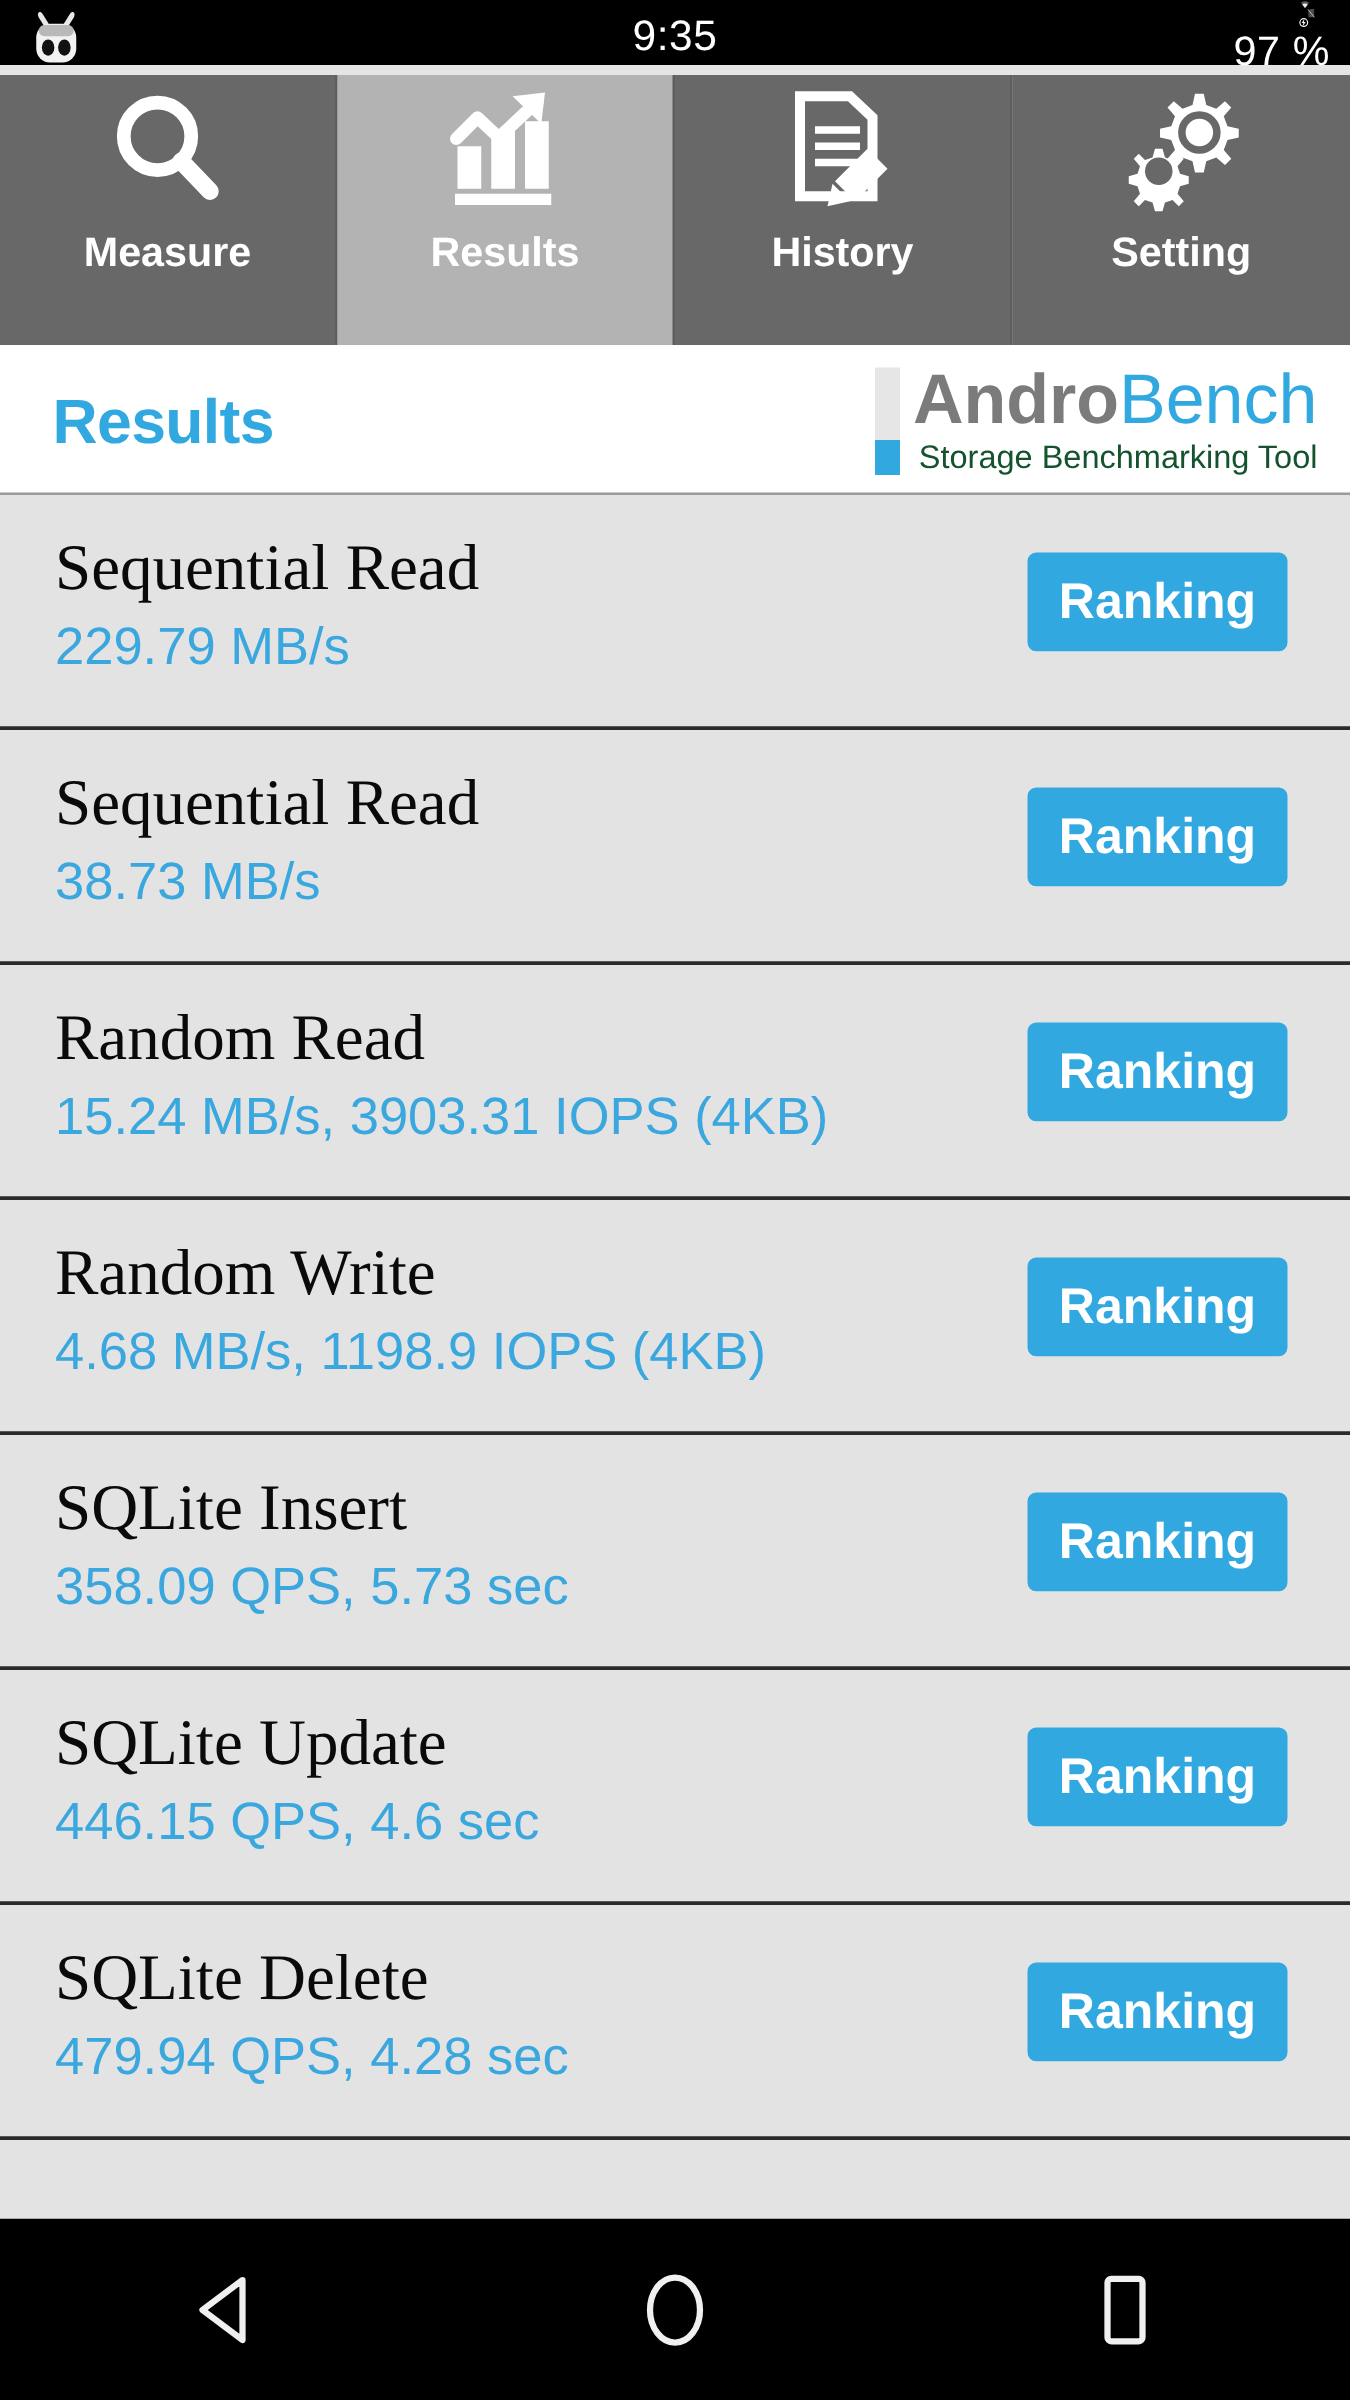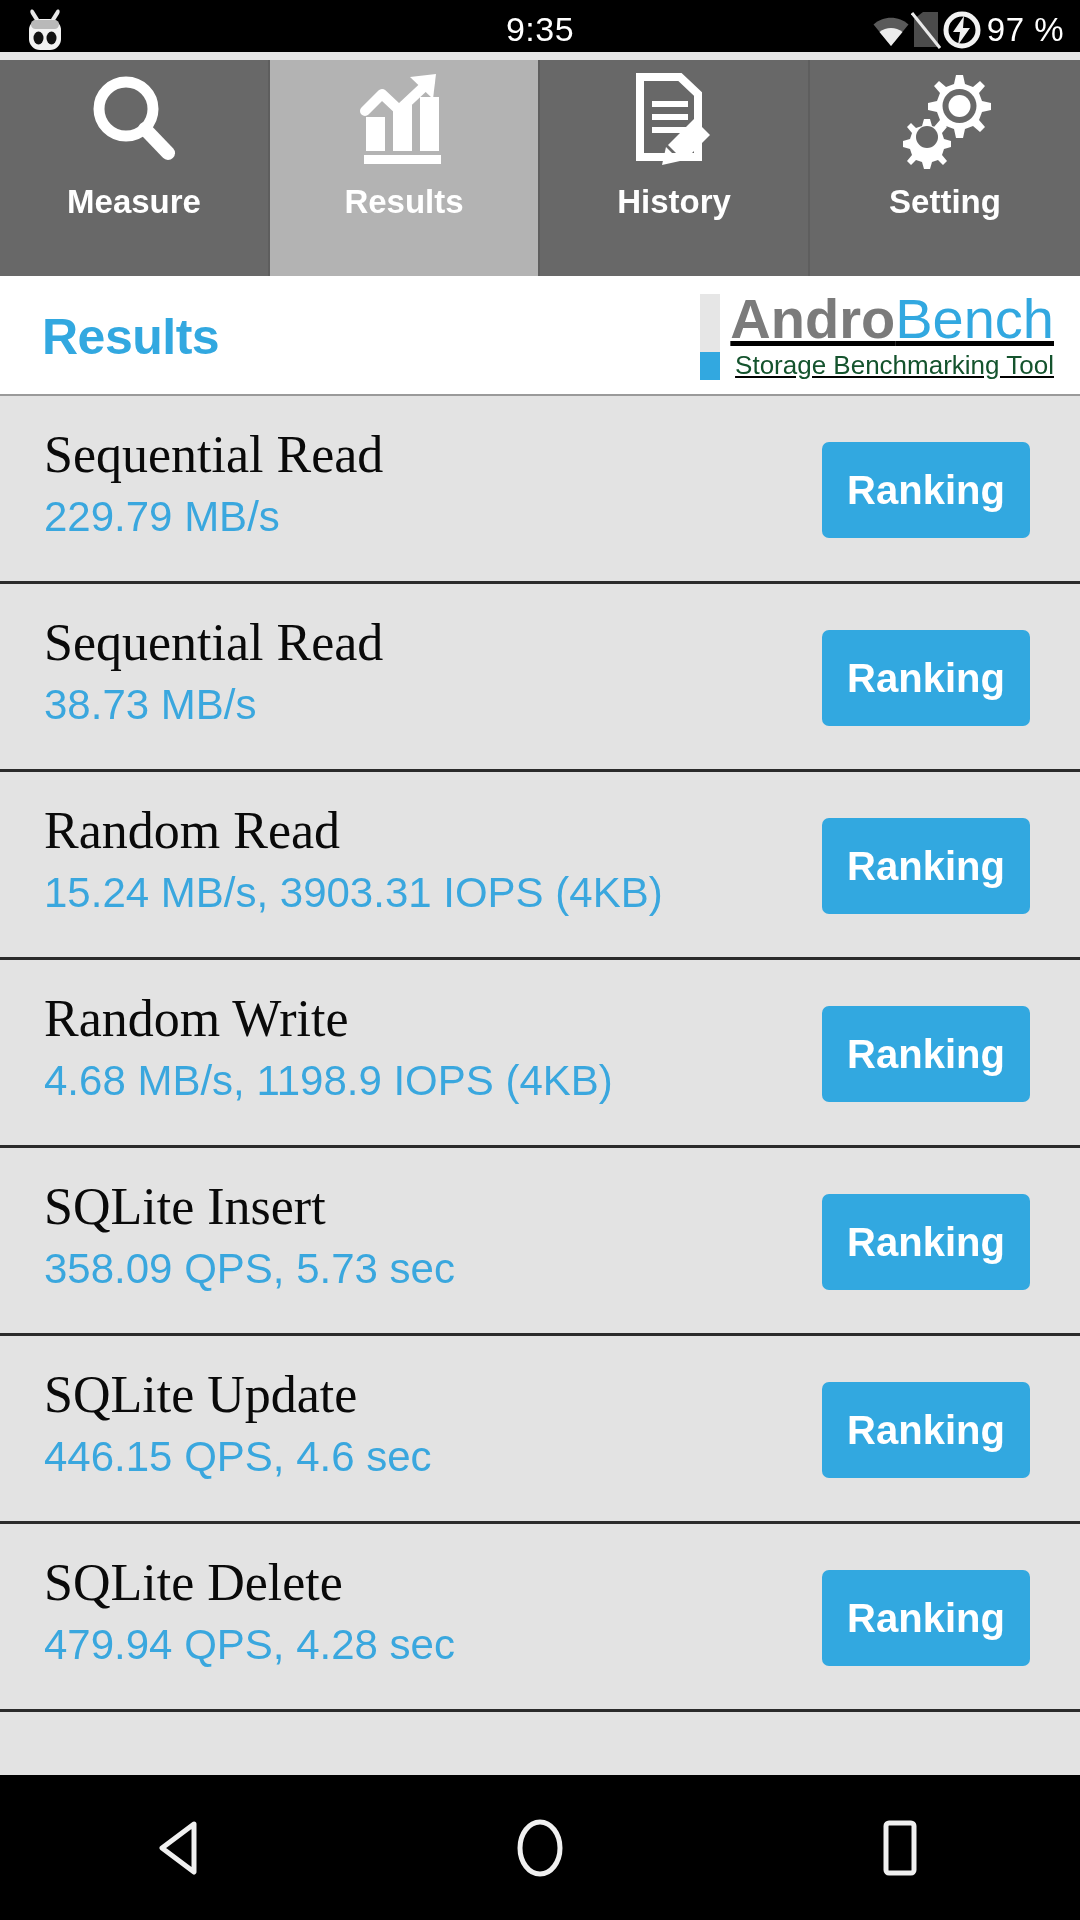--- a/index.html
+++ b/index.html
@@ -49,22 +49,23 @@
     font-family: "Liberation Sans", sans-serif;
     font-size: 34px;
     letter-spacing: 0.5px;
   }
   #status-right {
     position: absolute;
     right: 16px;
     top: 0;
     height: 60px;
     display: flex;
-    align-items: center;
+    align-items: flex-end;
     gap: 0;
+    flex-direction: column;
   }
   .stat-ico { display: block; }
   #battery-pct {
     color: #ffffff;
     font-family: "Liberation Sans", sans-serif;
     font-size: 33px;
     letter-spacing: 0.5px;
     margin-left: 4px;
   }
 
@@ -123,21 +124,20 @@
     font-weight: bold;
     font-size: 50px;
     letter-spacing: -0.5px;
   }
   #brand {
     position: absolute;
     right: 26px;
     top: 14px;
     display: flex;
     align-items: flex-start;
-    text-decoration: underline;
   }
   #brand-bar {
     width: 20px;
     height: 86px;
     margin-right: 10px;
     margin-top: 4px;
     display: flex;
     flex-direction: column;
   }
   #brand-bar-top { flex: 2.1; background: #e6e6e6; }
@@ -195,21 +195,21 @@
     color: #3aa7de;
     line-height: 50px;
     margin-top: 6px;
     white-space: nowrap;
   }
   .ranking-btn {
     position: absolute;
     right: 50px;
     top: 46px;
     width: 208px;
-    height: 96px;
+    height: 79px;
     background: #32a8e0;
     border: none;
     border-radius: 7px;
     color: #ffffff;
     font-family: "Liberation Sans", sans-serif;
     font-weight: bold;
     font-size: 40px;
     cursor: pointer;
     padding: 0;
   }

